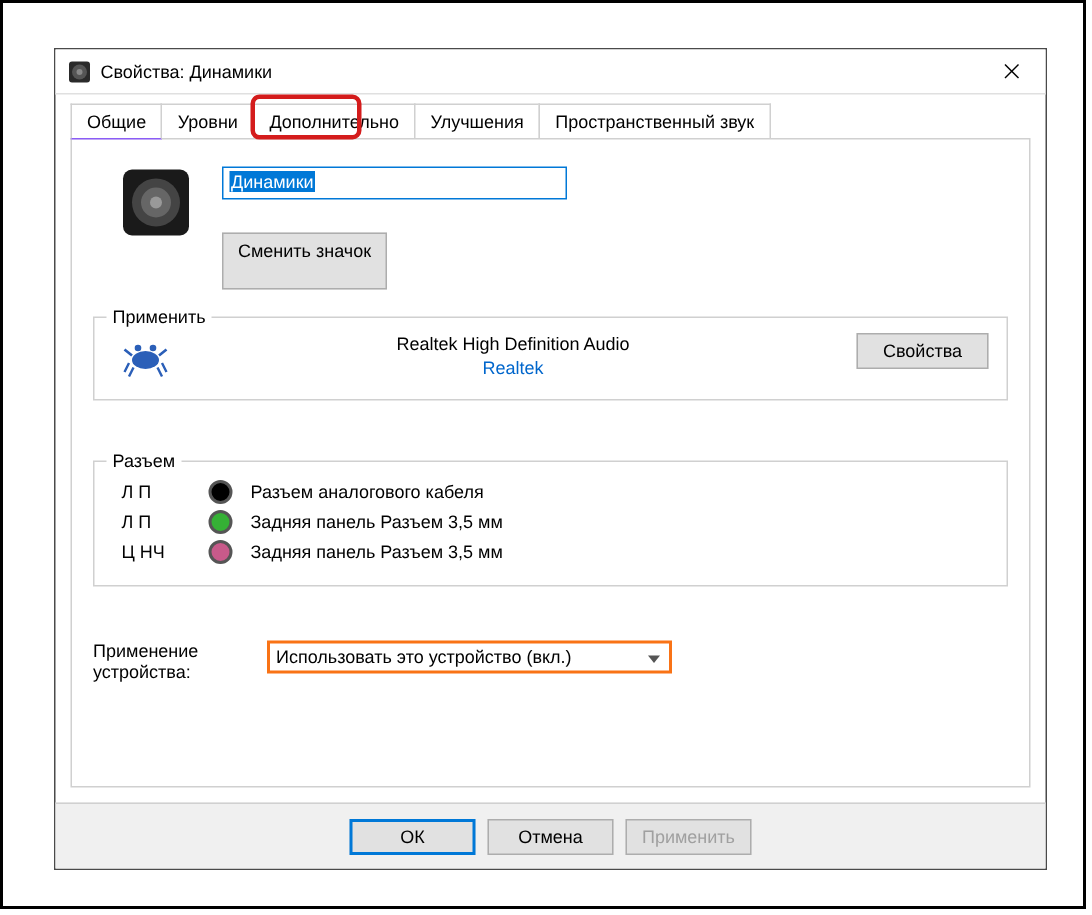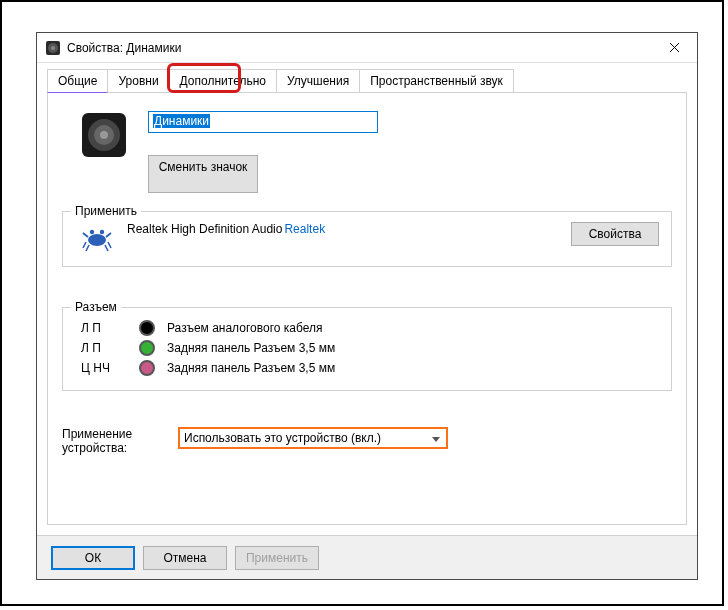--- a/index.html
+++ b/index.html
@@ -19,33 +19,33 @@
 .device-row { display: flex; gap: 20px; margin-bottom: 18px; }
 .device-icon { width: 48px; height: 48px; margin-left: 18px; }
 .device-fields { display: flex; flex-direction: column; gap: 22px; }
 .device-name-input { width: 230px; height: 22px; border: 1px solid #0078d7; padding: 2px 4px; color: #000; }
 .device-name-input .sel { background: #0078d7; color: #fff; padding: 0 1px; }
 .change-icon-btn { width: 110px; height: 38px; border: 1px solid #adadad; background: #e1e1e1; cursor: pointer; text-align: center; line-height: 22px; }
 .fieldset { border: 1px solid #d0d0d0; padding: 10px 12px 12px 12px; margin: 0 0 16px 0; position: relative; }
 .fieldset-legend { position: absolute; top: -8px; left: 8px; background: #fff; padding: 0 4px; }
 .controller-row { display: flex; align-items: flex-start; gap: 14px; }
 .crab-icon { width: 32px; height: 32px; margin-left: 6px; }
-.controller-text { flex: 1; display: flex; gap: 2px; text-align: center; }
+.controller-text { flex: 1; display: flex; flex-direction: column; gap: 2px; text-align: center; }
 .controller-link { color: #0066cc; cursor: pointer; }
 .props-btn { width: 88px; height: 24px; border: 1px solid #adadad; background: #e1e1e1; cursor: pointer; text-align: center; line-height: 22px; }
 .jack-table { display: table; border-spacing: 0; }
 .jack-row { display: table-row; }
 .jack-cell { display: table-cell; padding: 2px 6px; vertical-align: middle; }
 .jack-label { text-align: left; width: 58px; }
 .jack-dot { width: 16px; height: 16px; border-radius: 50%; border: 2px solid #666; display: inline-block; vertical-align: middle; }
 .usage-row { display: flex; align-items: flex-start; gap: 20px; margin-top: 36px; }
 .usage-label { width: 96px; }
 .usage-select { width: 270px; height: 22px; border: 2px solid #f97316; background: #fff; padding: 2px 4px; cursor: pointer; position: relative; }
 .usage-select::after { content: ''; position: absolute; right: 6px; top: 8px; border-left: 4px solid transparent; border-right: 4px solid transparent; border-top: 5px solid #555; }
-.button-bar { height: 44px; border-top: 1px solid #d0d0d0; display: flex; align-items: center; justify-content: flex-start; gap: 8px; padding: 0 14px; background: #f0f0f0; }
+.button-bar { height: 44px; border-top: 1px solid #d0d0d0; display: flex; align-items: center; justify-content: center; gap: 8px; padding: 0 14px; background: #f0f0f0; }
 .dlg-btn { width: 84px; height: 24px; border: 1px solid #adadad; background: #e1e1e1; text-align: center; line-height: 22px; cursor: pointer; }
 .dlg-btn.primary { border: 2px solid #0078d7; background: #e1e1e1; line-height: 20px; }
 .dlg-btn.disabled { color: #a0a0a0; cursor: default; }
 </style>
 </head>
 <body>
 
 <div class="outer">
   <div class="window">
     <div class="titlebar">

